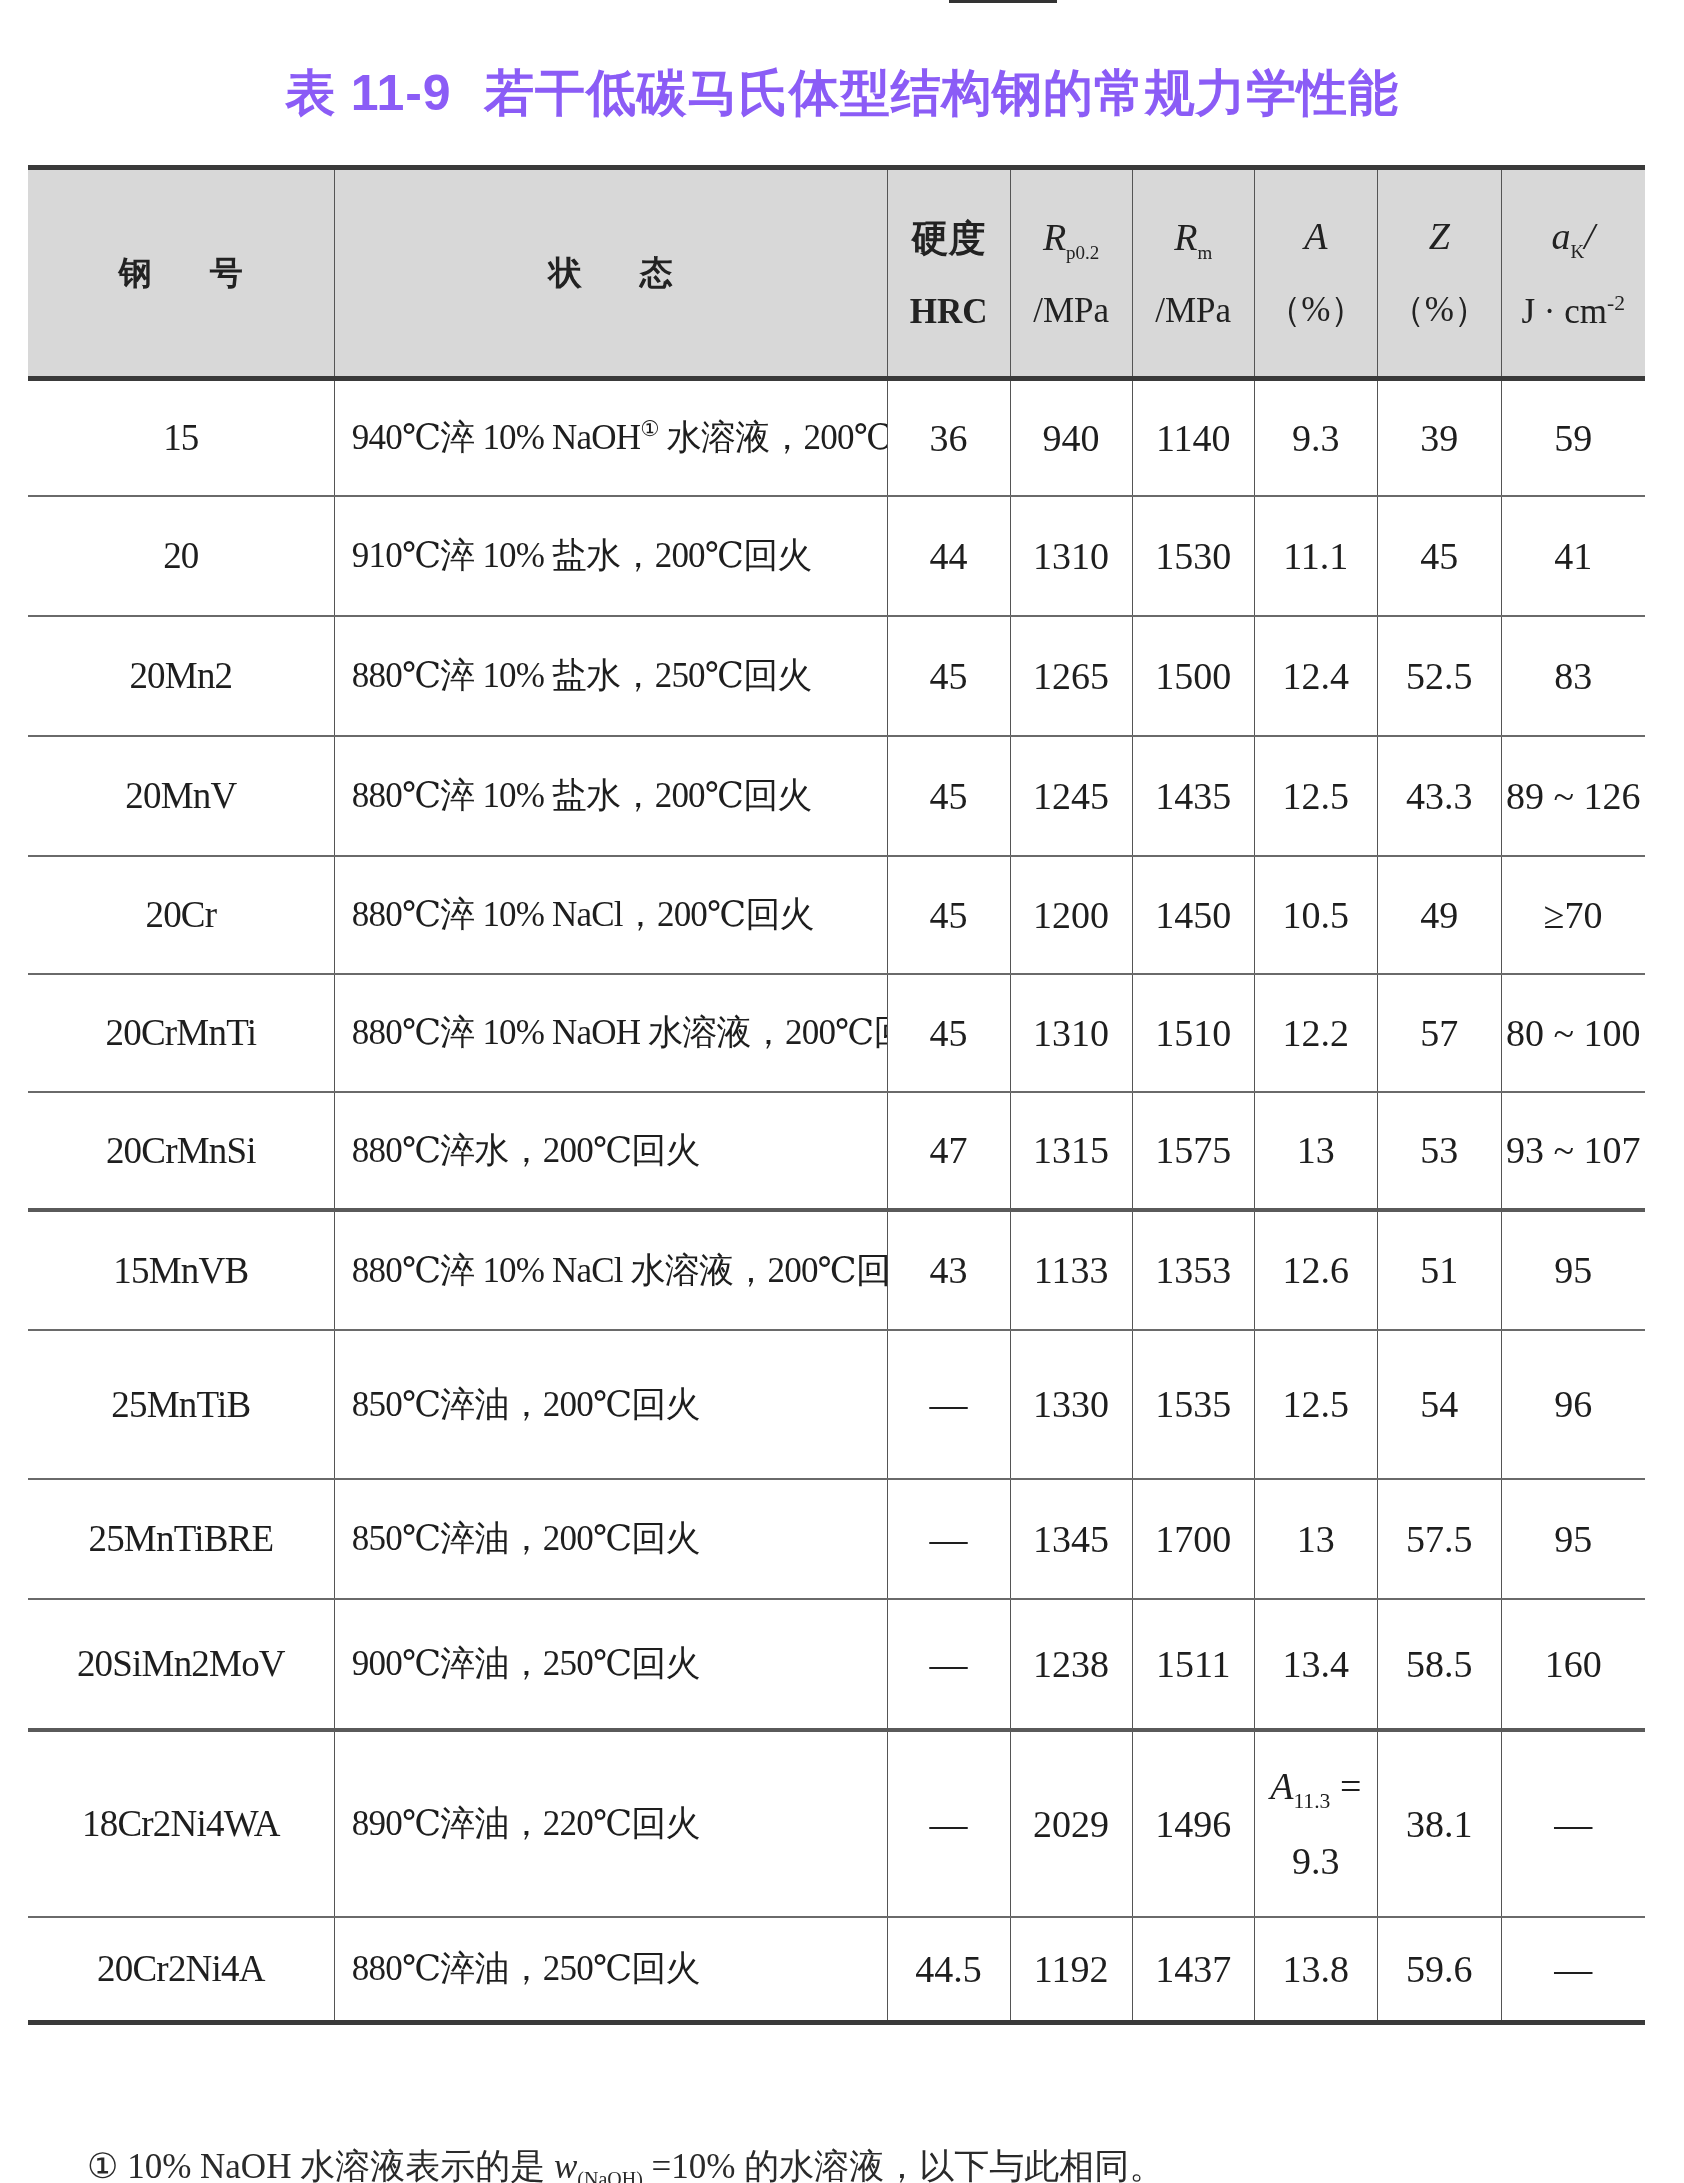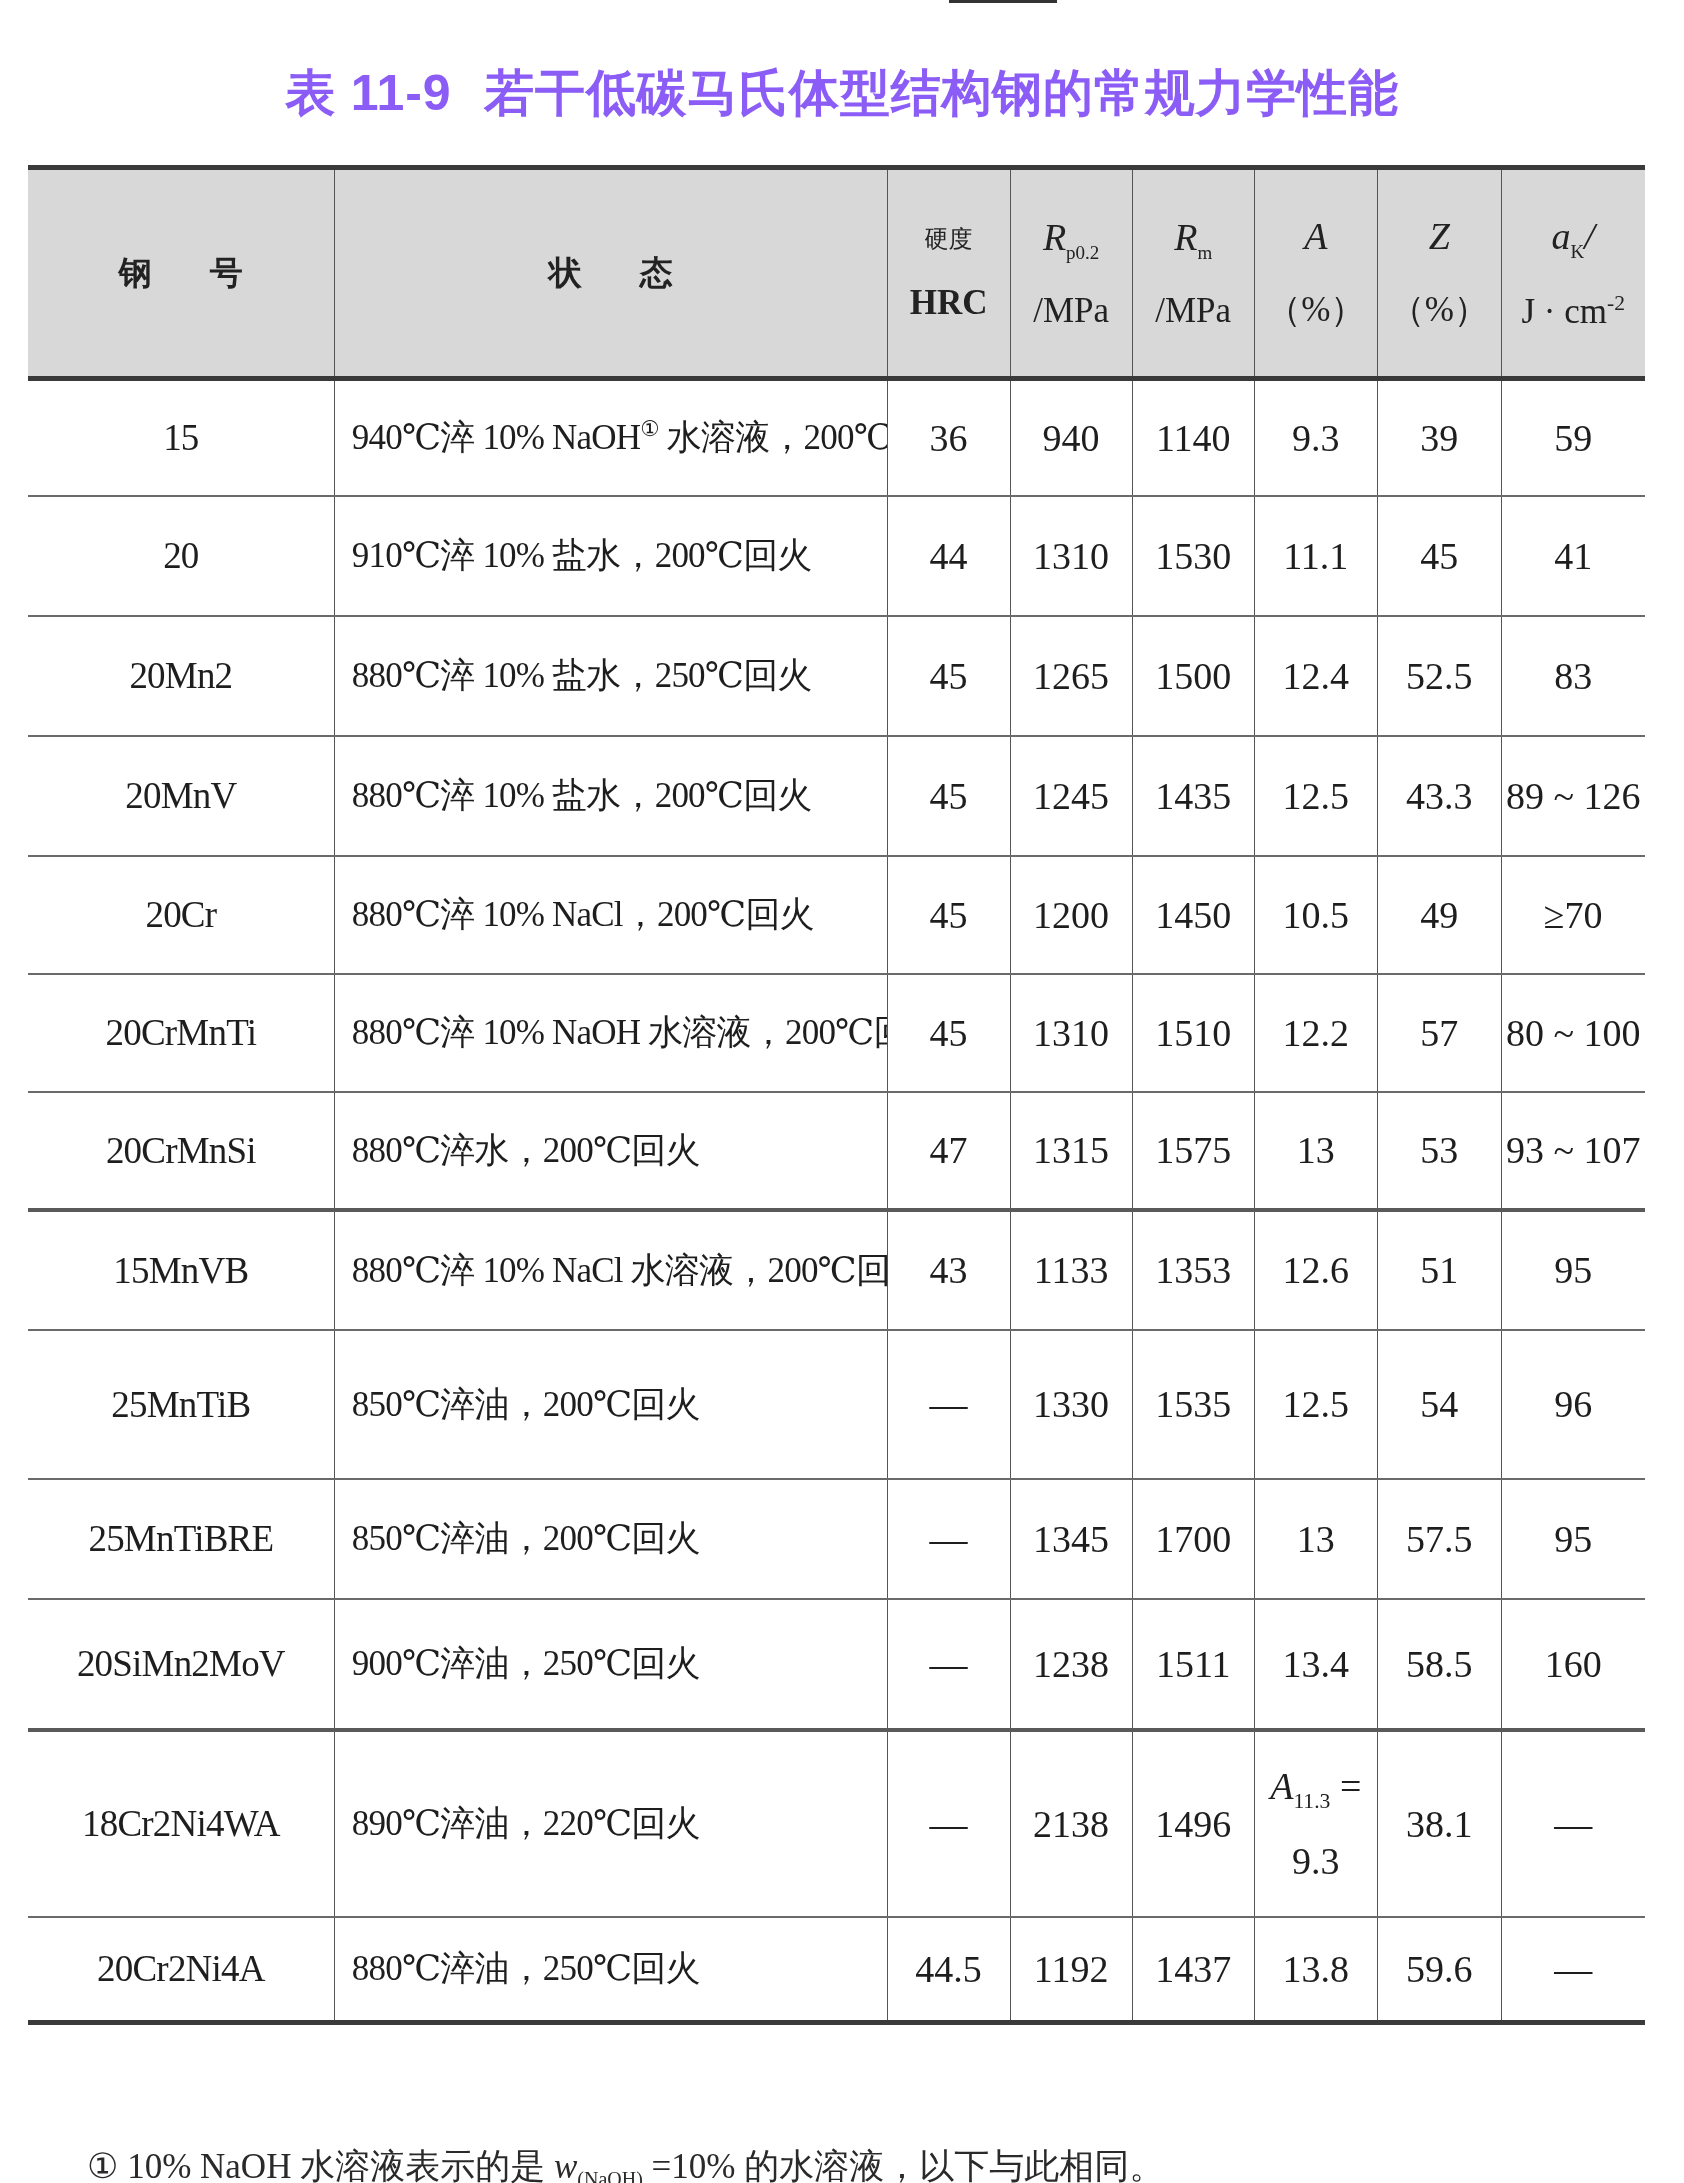--- a/index.html
+++ b/index.html
@@ -23,21 +23,21 @@
   table.data th, table.data td { border-left: 1.7px solid #555; border-right: 1.7px solid #555;
            border-top: 2.5px solid #6a6a6a; border-bottom: 2.5px solid #6a6a6a; padding: 0;
            text-align: center; vertical-align: middle; font-weight: normal; overflow: hidden; }
   table.data tr > *:first-child { border-left: none; }
   table.data tr > *:last-child { border-right: none; }
   table.data thead th { background: #d8d8d8; height: 206px; border-top: 5.8px solid #3a3a3a;
            border-bottom: 5.8px solid #3a3a3a; font-size: 37px; color: #222; }
   thead .zh { font-family: "DejaVu Sans", sans-serif; font-weight: bold; font-size: 33px; letter-spacing: 58px; padding-left: 58px; }
   thead .two { display: flex; flex-direction: column; align-items: center; justify-content: center; gap: 28px; height: 100%; }
   thead .line1 { font-style: italic; font-size: 38px; }
-  thead .line1.zhb { font-style: normal; font-family: "DejaVu Sans", sans-serif; font-weight: normal; font-size: 24px; }
+  thead .line1.zhb { font-style: normal; font-family: "DejaVu Sans", sans-serif; font-weight: bold; font-size: 37px; }
   thead .line2 { font-size: 35px; }
   thead .line2.b { font-weight: bold; }
   thead sub { font-size: 19px; font-style: normal; }
   thead sup { font-size: 21.6px; }
   table.data tbody td { font-size: 38px; color: #1e1e1e; }
   table.data tbody td.state { text-align: left; padding-left: 16.6px; font-size: 35px; white-space: nowrap; letter-spacing: -0.8px; }
   table.data tbody td.grade { font-size: 37px; letter-spacing: -0.8px; }
   table.data tbody td .stack { display: flex; flex-direction: column; align-items: center; gap: 25px; }
   table.data tbody td .stack .sym { font-style: italic; }
   table.data tbody td .stack sub { font-style: normal; font-size: 21.6px; }
@@ -218,21 +218,21 @@
       <td>1238</td>
       <td>1511</td>
       <td>13.4</td>
       <td>58.5</td>
       <td>160</td>
     </tr>
     <tr class="thick-top" style="height:187px">
       <td class="grade">18Cr2Ni4WA</td>
       <td class="state">890℃淬油，220℃回火</td>
       <td>—</td>
-      <td>2138</td>
+      <td>2029</td>
       <td>1496</td>
       <td>
         <div class="stack">
           <span><span class="sym">A</span><sub>11.3</sub><span> =</span></span>
           <span>9.3</span>
         </div>
       </td>
       <td>38.1</td>
       <td>—</td>
     </tr>

